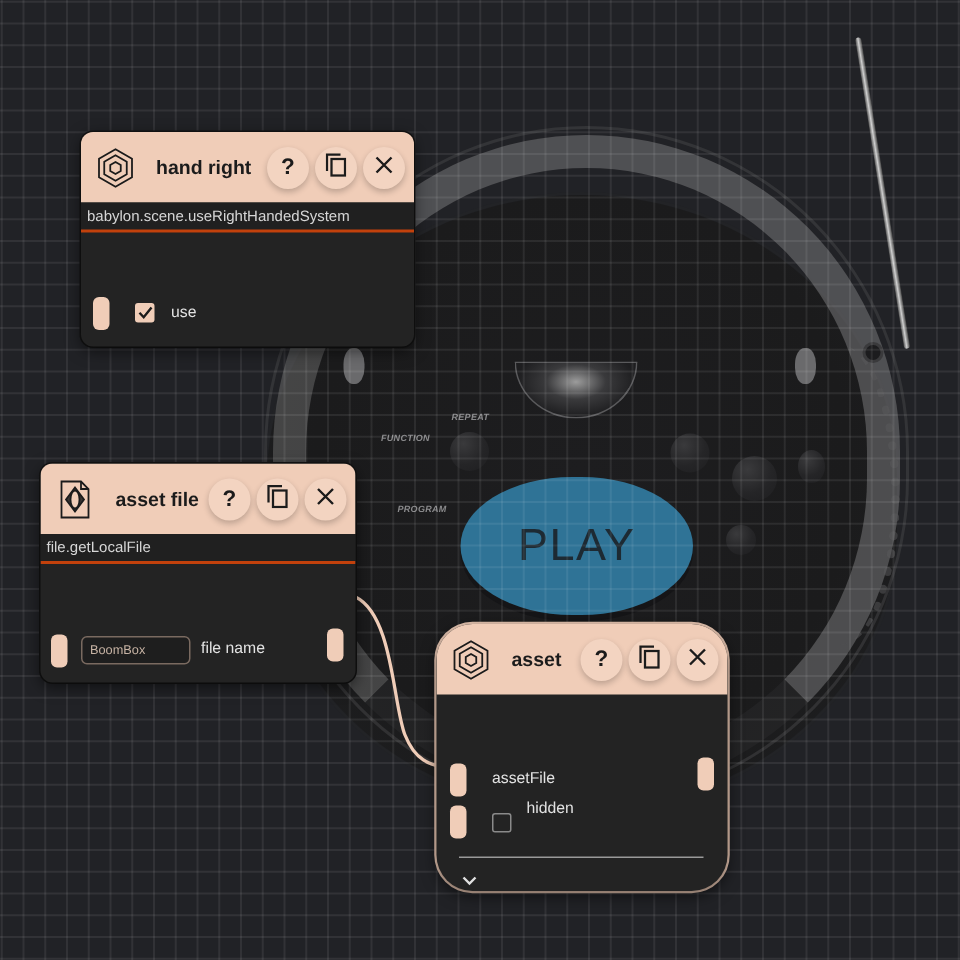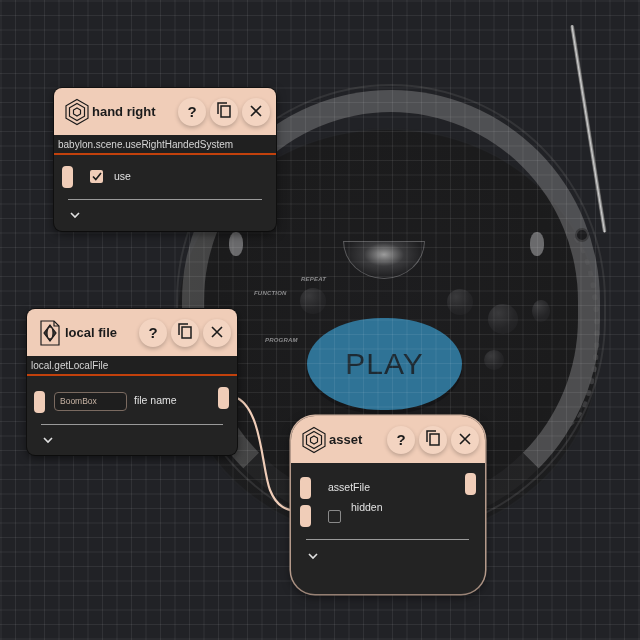--- a/index.html
+++ b/index.html
@@ -81,35 +81,35 @@
     box-shadow: 0 3px 10px rgba(0,0,0,0.55), 0 0 0 1px #141414;
     overflow: hidden;
     color: #e6e6e6;
   }
   .node.selected { box-shadow: 0 3px 10px rgba(0,0,0,0.55), 0 0 0 1.5px #f0cdb8; }
   .node-header {
     height: 47px; background: #f0cdb8;
     display: flex; align-items: center; padding: 0 6px 0 8px;
   }
   .node-icon { width: 30px; height: 30px; flex: 0 0 30px; display: flex; align-items: center; justify-content: center; }
-  .node-title { font-weight: bold; font-size: 13px; color: #1b1b1b; flex: 1; white-space: nowrap; }
+  .node-title { font-weight: bold; font-size: 13px; color: #1b1b1b; margin-left: 12px; flex: 1; white-space: nowrap; }
   .hdr-btn {
     width: 28px; height: 28px; border-radius: 50%;
     background: #f3d4c1;
     box-shadow: 0 2px 4px rgba(0,0,0,0.22);
     display: flex; align-items: center; justify-content: center;
     margin-left: 4px; cursor: pointer;
     font-weight: bold; font-size: 15px; color: #1b1b1b;
   }
   .node-subtitle {
     height: 20px; line-height: 20px; font-size: 10px; color: #d6d6d6;
     padding-left: 4px; background: #202020;
     border-bottom: 2px solid #c2410c;
   }
-  .node-body { position: relative; }
+  .node-body { position: relative; margin-top: 32px; }
   .port {
     position: absolute; width: 11px; height: 22px; border-radius: 4px;
     background: #f0cdb8; cursor: pointer;
   }
   .row-label { position: absolute; font-size: 10.5px; color: #e2e2e2; }
   .checkbox {
     position: absolute; width: 13px; height: 13px; border-radius: 2px; cursor: pointer;
     display: flex; align-items: center; justify-content: center;
   }
   .checkbox.checked { background: #f0cdb8; }
@@ -208,41 +208,41 @@
 <div class="node" style="left:27px;top:309px;width:210px;height:146px;">
   <div class="node-header">
     <span class="node-icon">
       <svg width="22" height="28" viewBox="0 0 22 28" fill="none" stroke="#1b1b1b" stroke-width="1.2">
         <path d="M2 2 H15 L20 7 V26 H2 Z"></path>
         <path d="M15 2 V7 H20"></path>
         <path d="M11 6 L17 14 L11 22 L5 14 Z" fill="#1b1b1b" fill-opacity="0.85"></path>
         <ellipse cx="11" cy="14" rx="3" ry="6" fill="#f0cdb8"></ellipse>
       </svg>
     </span>
-    <span class="node-title">local file</span>
+    <span class="node-title">asset file</span>
     <div class="hdr-btn">
         <span>?</span>
       </div>
     <div class="hdr-btn">
       <span>
         <svg width="14" height="16" viewBox="0 0 14 16" fill="none" stroke="#1b1b1b" stroke-width="1.5">
             <rect x="4" y="4" width="9" height="11"></rect>
             <path d="M1 12 V1 H10"></path>
           </svg>
       </span>
     </div>
     <div class="hdr-btn">
       <span>
         <svg width="12" height="12" viewBox="0 0 12 12" stroke="#1b1b1b" stroke-width="1.6">
             <path d="M1 1 L11 11 M11 1 L1 11"></path>
           </svg>
       </span>
     </div>
   </div>
-  <div class="node-subtitle">local.getLocalFile</div>
+  <div class="node-subtitle">file.getLocalFile</div>
   <div class="node-body" style="height:73px;">
     <div class="port" style="left:7px;top:15px;"></div>
     <div class="text-input" style="left:27px;top:16px;width:73px;">BoomBox</div>
     <span class="row-label" style="left:107px;top:18px;">file name</span>
     <div class="port" style="left:191px;top:11px;"></div>
     <div class="divider" style="left:14px;top:48px;width:182px;"></div>
     <div class="expander" style="left:16px;top:54px;">
       <svg width="10" height="7" viewBox="0 0 10 7" fill="none" stroke="#e0e0e0" stroke-width="1.6">
           <path d="M1 1 L5 5 L9 1"></path>
         </svg>

